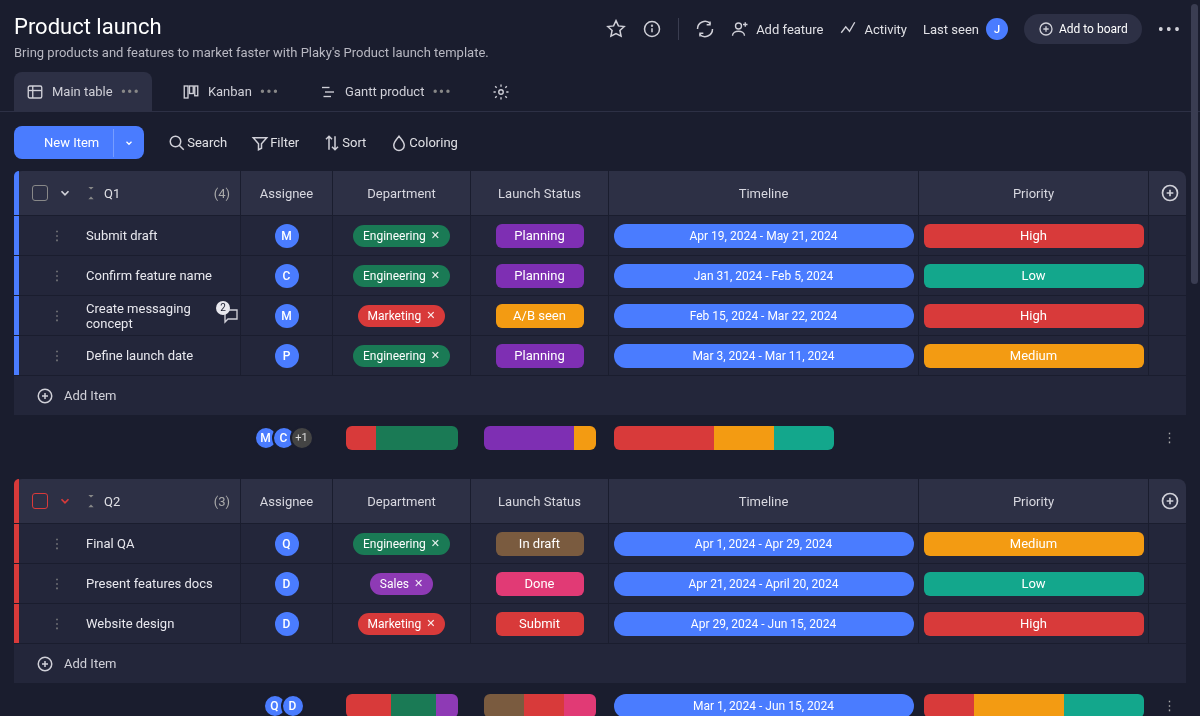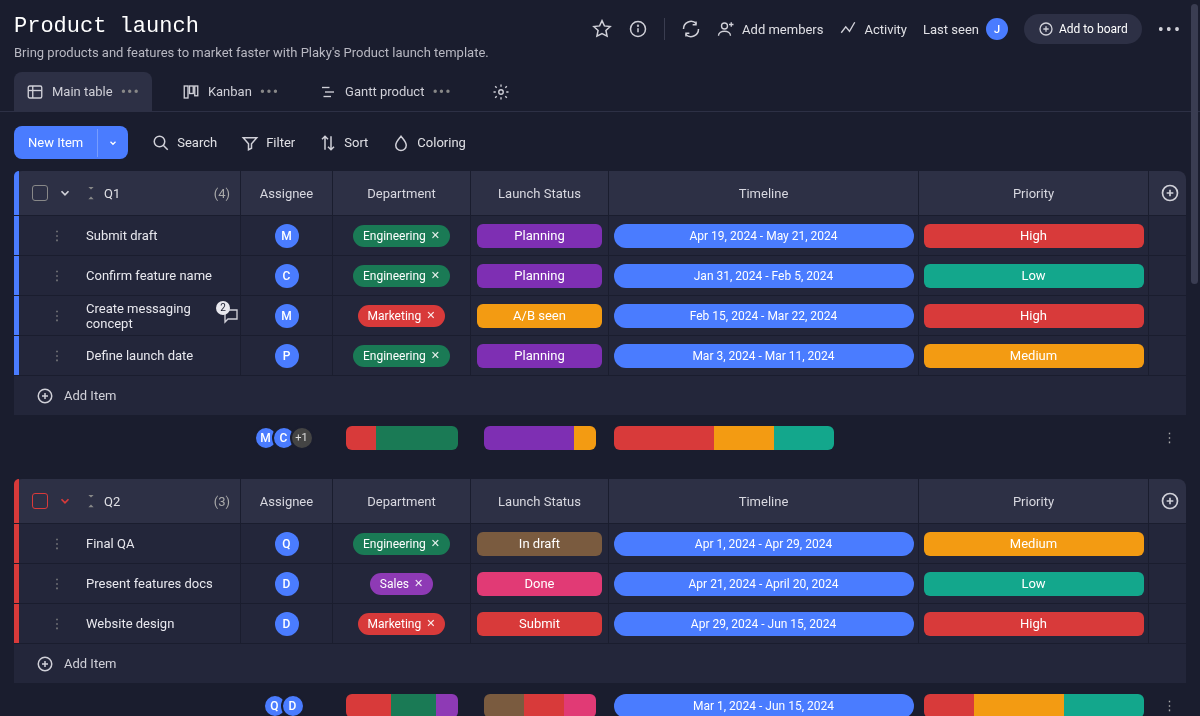--- a/index.html
+++ b/index.html
@@ -13,21 +13,21 @@
   overflow: hidden;
   position: relative;
 }
 .header {
   padding: 14px 18px 8px 14px;
   display: flex;
   align-items: flex-start;
   justify-content: space-between;
 }
 .header-left { display: flex; flex-direction: column; gap: 6px; }
-.title-row { display: flex; align-items: flex-end; gap: 12px; font-family: Liberation Mono, monospace; }
+.title-row { display: flex; align-items: flex-end; gap: 12px; }
 .page-title { font-size: 22px; font-weight: 400; color: #fff; }
 .subtitle { font-size: 13px; color: #b8b8c2; }
 .header-right { display: flex; align-items: center; gap: 16px; }
 .hdr-sep { width: 1px; height: 22px; background: #3a3d50; }
 .hdr-btn { display: flex; align-items: center; gap: 7px; cursor: pointer; font-size: 13px; color: #e0e0e5; }
 .hdr-btn.pill { background: #2d3045; padding: 7px 14px; border-radius: 18px; }
 .avatar-small {
   width: 22px; height: 22px; border-radius: 50%;
   background: #4a7cff; color: #fff;
   display: flex; align-items: center; justify-content: center;
@@ -57,24 +57,25 @@
 .toolbar {
   padding: 14px 14px 12px;
   display: flex; align-items: center; gap: 24px;
 }
 .new-item-btn {
   background: #4a7cff; color: #fff;
   border-radius: 8px;
   display: flex; align-items: center;
   overflow: hidden;
   cursor: pointer;
+  padding-left: 16px;
 }
 .new-item-btn .label { padding: 9px 14px; font-size: 13px; }
 .new-item-btn .caret { padding: 9px 10px; border-left: 1px solid rgba(255,255,255,0.25); }
-.tool-btn { display: flex; align-items: center; gap: 7px; cursor: pointer; color: #e0e0e5; font-size: 13px; }
+.tool-btn { display: flex; align-items: center; gap: 1px; cursor: pointer; color: #e0e0e5; font-size: 13px; }
 .fields-pill {
   background: #4a7cff; color: #fff;
   padding: 8px 16px; border-radius: 18px;
   display: flex; align-items: center; gap: 8px;
   cursor: pointer;
 }
 
 .groups-wrap { padding: 0 14px; }
 
 .group { margin-bottom: 20px; }
@@ -158,21 +159,21 @@
 }
 .pill {
   border-radius: 14px;
   padding: 4px 10px;
   font-size: 12px;
   display: flex; align-items: center; gap: 5px;
   color: #fff;
 }
 .pill .x { font-size: 11px; opacity: .9; }
 .pill-wide {
-  width: 125px; height: 24px;
+  width: 88px; height: 24px;
   border-radius: 6px;
   display: flex; align-items: center; justify-content: center;
   color: #fff; font-size: 13px;
 }
 .timeline-pill {
   width: 300px; height: 24px;
   border-radius: 14px;
   background: #4a7cff;
   color: #fff; font-size: 12px;
   display: flex; align-items: center; justify-content: center;
@@ -267,21 +268,21 @@
         </svg>
     </span>
     <div class="hdr-btn">
       <span>
         <svg width="18" height="18" viewBox="0 0 24 24" fill="none" stroke="#d0d0d8" stroke-width="1.8">
             <circle cx="10" cy="8" r="4"></circle>
             <path d="M2 21c0-4 4-6 8-6s8 2 8 6"></path>
             <path d="M19 3v6M16 6h6"></path>
           </svg>
       </span>
-      <span>Add members</span>
+      <span>Add feature</span>
     </div>
     <div class="hdr-btn">
       <span>
         <svg width="18" height="18" viewBox="0 0 24 24" fill="none" stroke="#d0d0d8" stroke-width="1.8">
             <path d="M3 17l6-8 5 6 7-12"></path>
           </svg>
       </span>
       <span>Activity</span>
     </div>
     <div class="hdr-btn">

